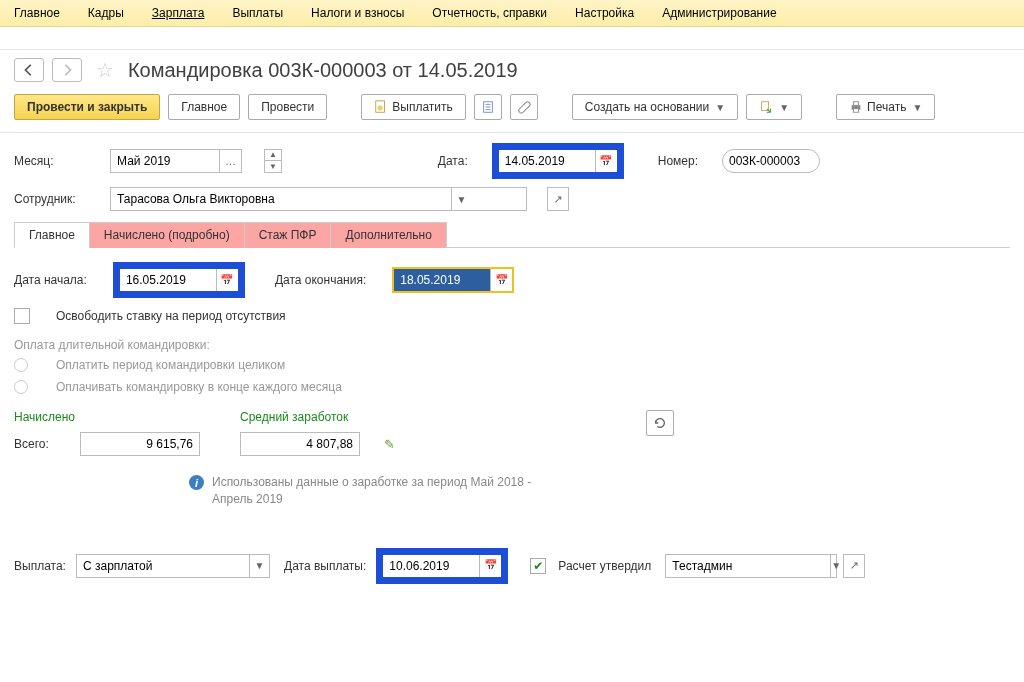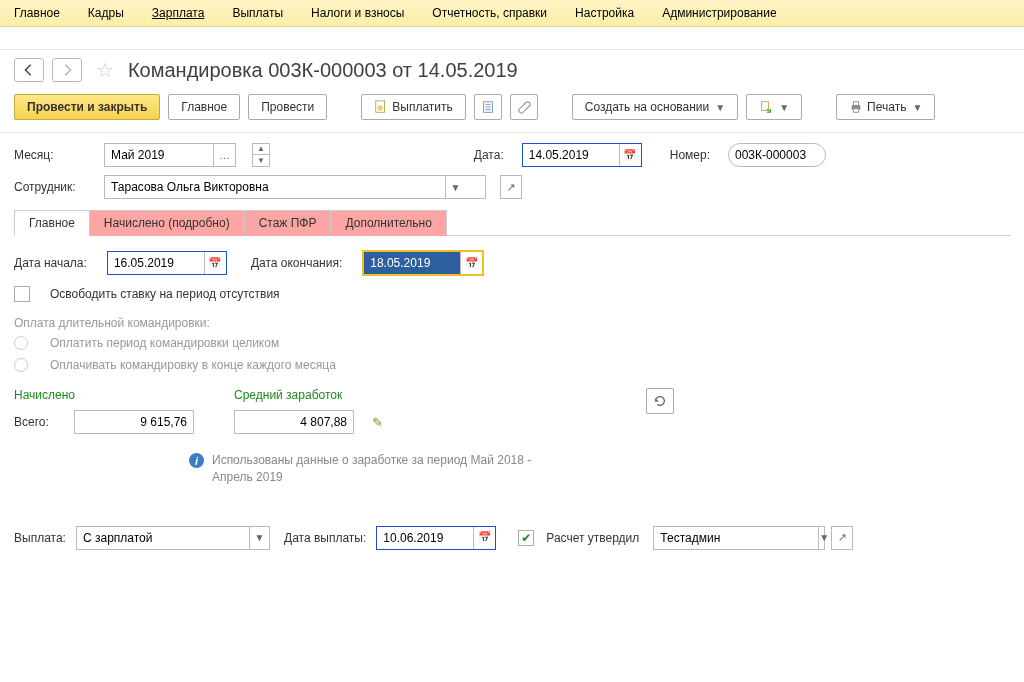--- a/index.html
+++ b/index.html
@@ -88,21 +88,21 @@
   }
   .btn .caret { font-size: 10px; margin-left: 2px; color: #666; }
   .toolbar-gap { width: 18px; }
 
   
   .form-body { padding: 10px 14px; }
   .form-row {
     display: flex;
     align-items: center;
     margin-bottom: 8px;
-    gap: 14px;
+    gap: 20px;
   }
   .label { min-width: 76px; }
   .input {
     border: 1px solid #bbb;
     height: 24px;
     padding: 0 6px;
     background: #fff;
     font-family: inherit;
     font-size: 12px;
   }
@@ -160,21 +160,21 @@
     position: relative;
     top: 1px;
   }
   .tab.active {
     background: #fff;
     border-bottom: 1px solid #fff;
   }
 
   .date-box {
     display: inline-flex;
-    border: 1px solid #1d4ed8;
+    border: 7px solid #1d4ed8;
   }
   .date-box input { border: none; height: 22px; padding: 0 6px; width: 96px; font-size: 12px; font-family: inherit; }
   .date-box .cal {
     width: 22px;
     border-left: 1px solid #bbb;
     display: flex; align-items: center; justify-content: center;
     font-size: 11px; color: #b0926a; cursor: pointer;
   }
   .date-box.focused {
     border: 2px solid #f0c020;
@@ -343,21 +343,21 @@
       <input value="14.05.2019" style="">
       <span class="cal">📅</span>
     </span>
     <span style="margin-left:14px;margin-right:4px">Номер:</span>
     <input class="input" style="width: 98px; border-radius: 12px;" value="003К-000003">
     <span style="width:170px;"></span>
   </div>
 
   <div class="form-row">
     <span class="label">Сотрудник:</span>
-    <span class="combo" style="width:382px">
+    <span class="combo" style="width:417px">
       <input style="width: 340px;" value="Тарасова Ольга Викторовна">
       <span class="dd">▼</span>
     </span>
     <span class="input-addon" style="border:1px solid #bbb">↗</span>
   </div>
 
   <div class="tabs">
     <div class="tab active">Главное</div>
     <div class="tab">Начислено (подробно)</div>
     <div class="tab">Стаж ПФР</div>

